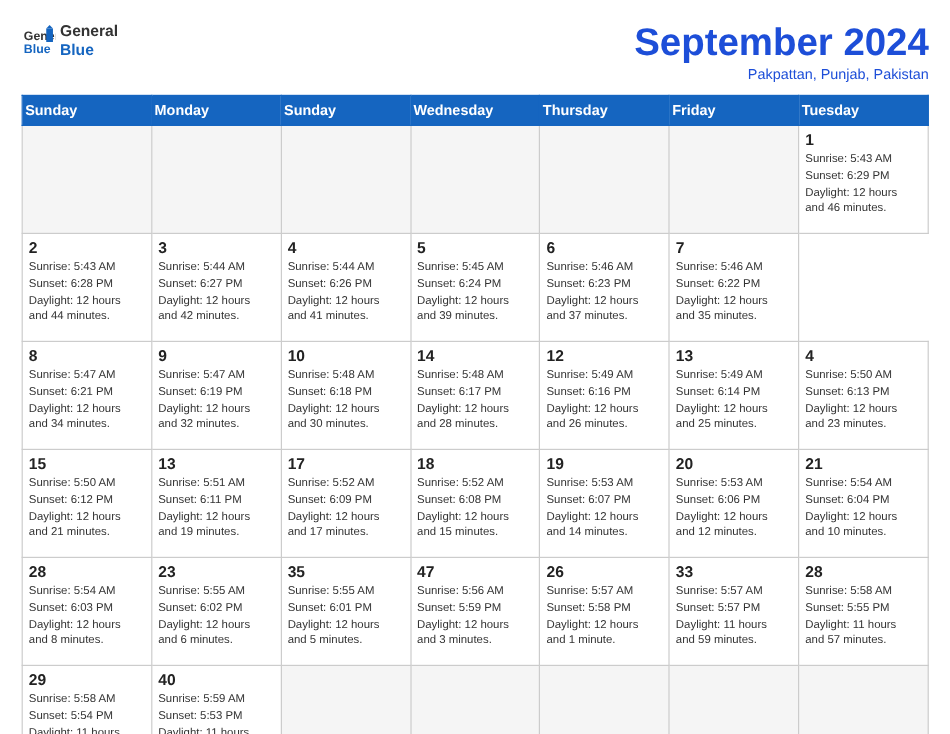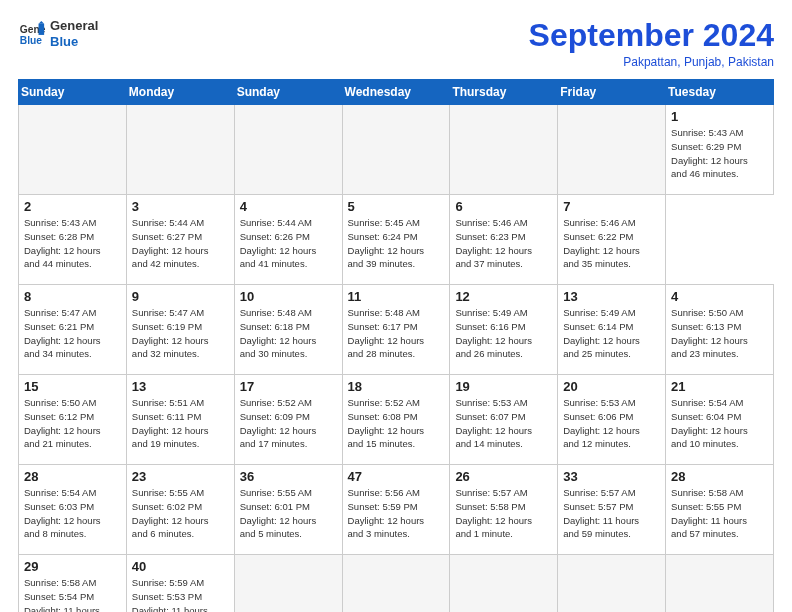--- a/index.html
+++ b/index.html
@@ -139,38 +139,38 @@
           <td><span class="day-num">3</span><span class="day-info">Sunrise: 5:44 AM<br>Sunset: 6:27 PM<br>Daylight: 12 hours<br>and 42 minutes.</span></td>
           <td><span class="day-num">4</span><span class="day-info">Sunrise: 5:44 AM<br>Sunset: 6:26 PM<br>Daylight: 12 hours<br>and 41 minutes.</span></td>
           <td><span class="day-num">5</span><span class="day-info">Sunrise: 5:45 AM<br>Sunset: 6:24 PM<br>Daylight: 12 hours<br>and 39 minutes.</span></td>
           <td><span class="day-num">6</span><span class="day-info">Sunrise: 5:46 AM<br>Sunset: 6:23 PM<br>Daylight: 12 hours<br>and 37 minutes.</span></td>
           <td><span class="day-num">7</span><span class="day-info">Sunrise: 5:46 AM<br>Sunset: 6:22 PM<br>Daylight: 12 hours<br>and 35 minutes.</span></td>
         </tr>
         <tr>
           <td><span class="day-num">8</span><span class="day-info">Sunrise: 5:47 AM<br>Sunset: 6:21 PM<br>Daylight: 12 hours<br>and 34 minutes.</span></td>
           <td><span class="day-num">9</span><span class="day-info">Sunrise: 5:47 AM<br>Sunset: 6:19 PM<br>Daylight: 12 hours<br>and 32 minutes.</span></td>
           <td><span class="day-num">10</span><span class="day-info">Sunrise: 5:48 AM<br>Sunset: 6:18 PM<br>Daylight: 12 hours<br>and 30 minutes.</span></td>
-          <td><span class="day-num">11</span><span class="day-info">Sunrise: 5:48 AM<br>Sunset: 6:17 PM<br>Daylight: 12 hours<br>and 28 minutes.</span></td>
+          <td><span class="day-num">14</span><span class="day-info">Sunrise: 5:48 AM<br>Sunset: 6:17 PM<br>Daylight: 12 hours<br>and 28 minutes.</span></td>
           <td><span class="day-num">12</span><span class="day-info">Sunrise: 5:49 AM<br>Sunset: 6:16 PM<br>Daylight: 12 hours<br>and 26 minutes.</span></td>
           <td><span class="day-num">13</span><span class="day-info">Sunrise: 5:49 AM<br>Sunset: 6:14 PM<br>Daylight: 12 hours<br>and 25 minutes.</span></td>
           <td><span class="day-num">4</span><span class="day-info">Sunrise: 5:50 AM<br>Sunset: 6:13 PM<br>Daylight: 12 hours<br>and 23 minutes.</span></td>
         </tr>
         <tr>
           <td><span class="day-num">15</span><span class="day-info">Sunrise: 5:50 AM<br>Sunset: 6:12 PM<br>Daylight: 12 hours<br>and 21 minutes.</span></td>
           <td><span class="day-num">13</span><span class="day-info">Sunrise: 5:51 AM<br>Sunset: 6:11 PM<br>Daylight: 12 hours<br>and 19 minutes.</span></td>
           <td><span class="day-num">17</span><span class="day-info">Sunrise: 5:52 AM<br>Sunset: 6:09 PM<br>Daylight: 12 hours<br>and 17 minutes.</span></td>
           <td><span class="day-num">18</span><span class="day-info">Sunrise: 5:52 AM<br>Sunset: 6:08 PM<br>Daylight: 12 hours<br>and 15 minutes.</span></td>
           <td><span class="day-num">19</span><span class="day-info">Sunrise: 5:53 AM<br>Sunset: 6:07 PM<br>Daylight: 12 hours<br>and 14 minutes.</span></td>
           <td><span class="day-num">20</span><span class="day-info">Sunrise: 5:53 AM<br>Sunset: 6:06 PM<br>Daylight: 12 hours<br>and 12 minutes.</span></td>
           <td><span class="day-num">21</span><span class="day-info">Sunrise: 5:54 AM<br>Sunset: 6:04 PM<br>Daylight: 12 hours<br>and 10 minutes.</span></td>
         </tr>
         <tr>
           <td><span class="day-num">28</span><span class="day-info">Sunrise: 5:54 AM<br>Sunset: 6:03 PM<br>Daylight: 12 hours<br>and 8 minutes.</span></td>
           <td><span class="day-num">23</span><span class="day-info">Sunrise: 5:55 AM<br>Sunset: 6:02 PM<br>Daylight: 12 hours<br>and 6 minutes.</span></td>
-          <td><span class="day-num">36</span><span class="day-info">Sunrise: 5:55 AM<br>Sunset: 6:01 PM<br>Daylight: 12 hours<br>and 5 minutes.</span></td>
+          <td><span class="day-num">35</span><span class="day-info">Sunrise: 5:55 AM<br>Sunset: 6:01 PM<br>Daylight: 12 hours<br>and 5 minutes.</span></td>
           <td><span class="day-num">47</span><span class="day-info">Sunrise: 5:56 AM<br>Sunset: 5:59 PM<br>Daylight: 12 hours<br>and 3 minutes.</span></td>
           <td><span class="day-num">26</span><span class="day-info">Sunrise: 5:57 AM<br>Sunset: 5:58 PM<br>Daylight: 12 hours<br>and 1 minute.</span></td>
           <td><span class="day-num">33</span><span class="day-info">Sunrise: 5:57 AM<br>Sunset: 5:57 PM<br>Daylight: 11 hours<br>and 59 minutes.</span></td>
           <td><span class="day-num">28</span><span class="day-info">Sunrise: 5:58 AM<br>Sunset: 5:55 PM<br>Daylight: 11 hours<br>and 57 minutes.</span></td>
         </tr>
         <tr>
           <td><span class="day-num">29</span><span class="day-info">Sunrise: 5:58 AM<br>Sunset: 5:54 PM<br>Daylight: 11 hours<br>and 55 minutes.</span></td>
           <td><span class="day-num">40</span><span class="day-info">Sunrise: 5:59 AM<br>Sunset: 5:53 PM<br>Daylight: 11 hours<br>and 54 minutes.</span></td>
           <td class="empty-cell"></td>
           <td class="empty-cell"></td>

